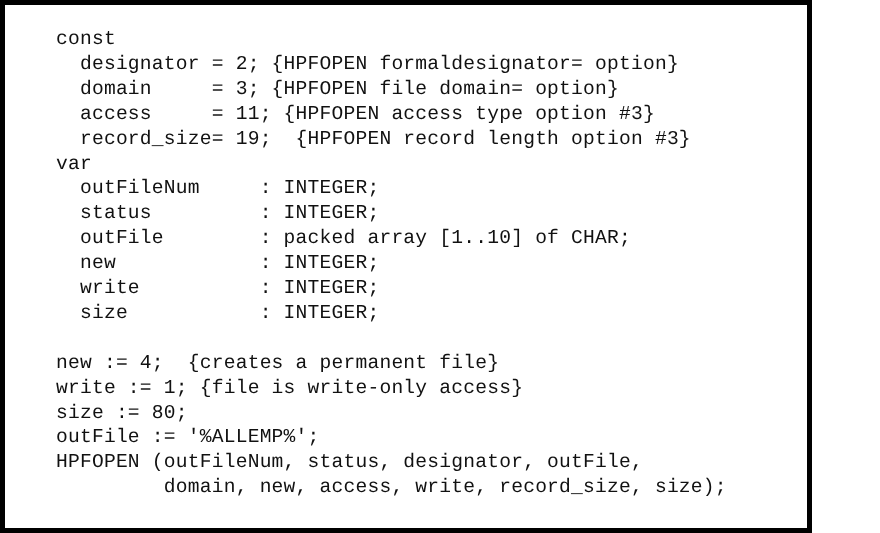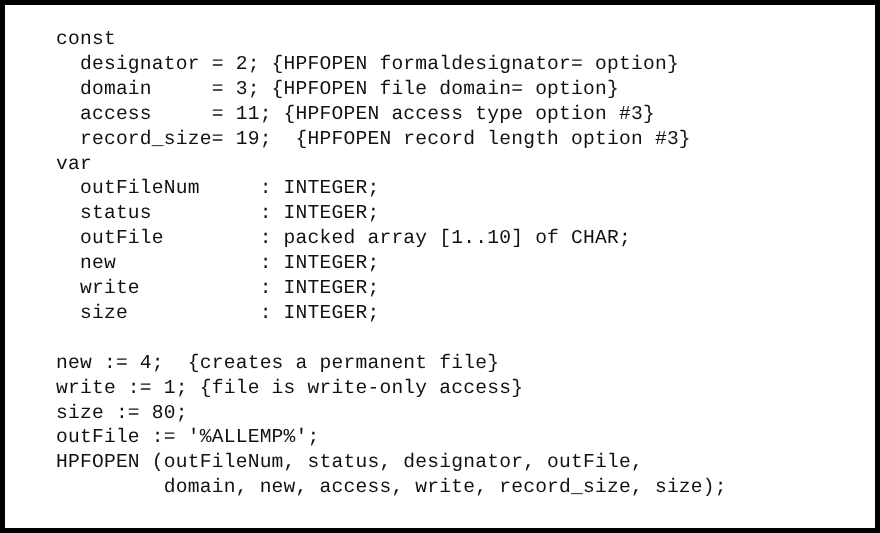--- a/index.html
+++ b/index.html
@@ -12,21 +12,21 @@
   body {
     width: 880px;
     height: 533px;
     overflow: hidden;
     font-family: "Liberation Mono", "DejaVu Sans Mono", monospace;
   }
 
   
   #code-figure {
     box-sizing: border-box;
-    width: 880px;
+    width: 812px;
     height: 533px;
     background: #ffffff;
     border: 5px solid #000000;
     position: relative;
     overflow: hidden;
   }
 
   
   #code-listing {
     box-sizing: border-box;

